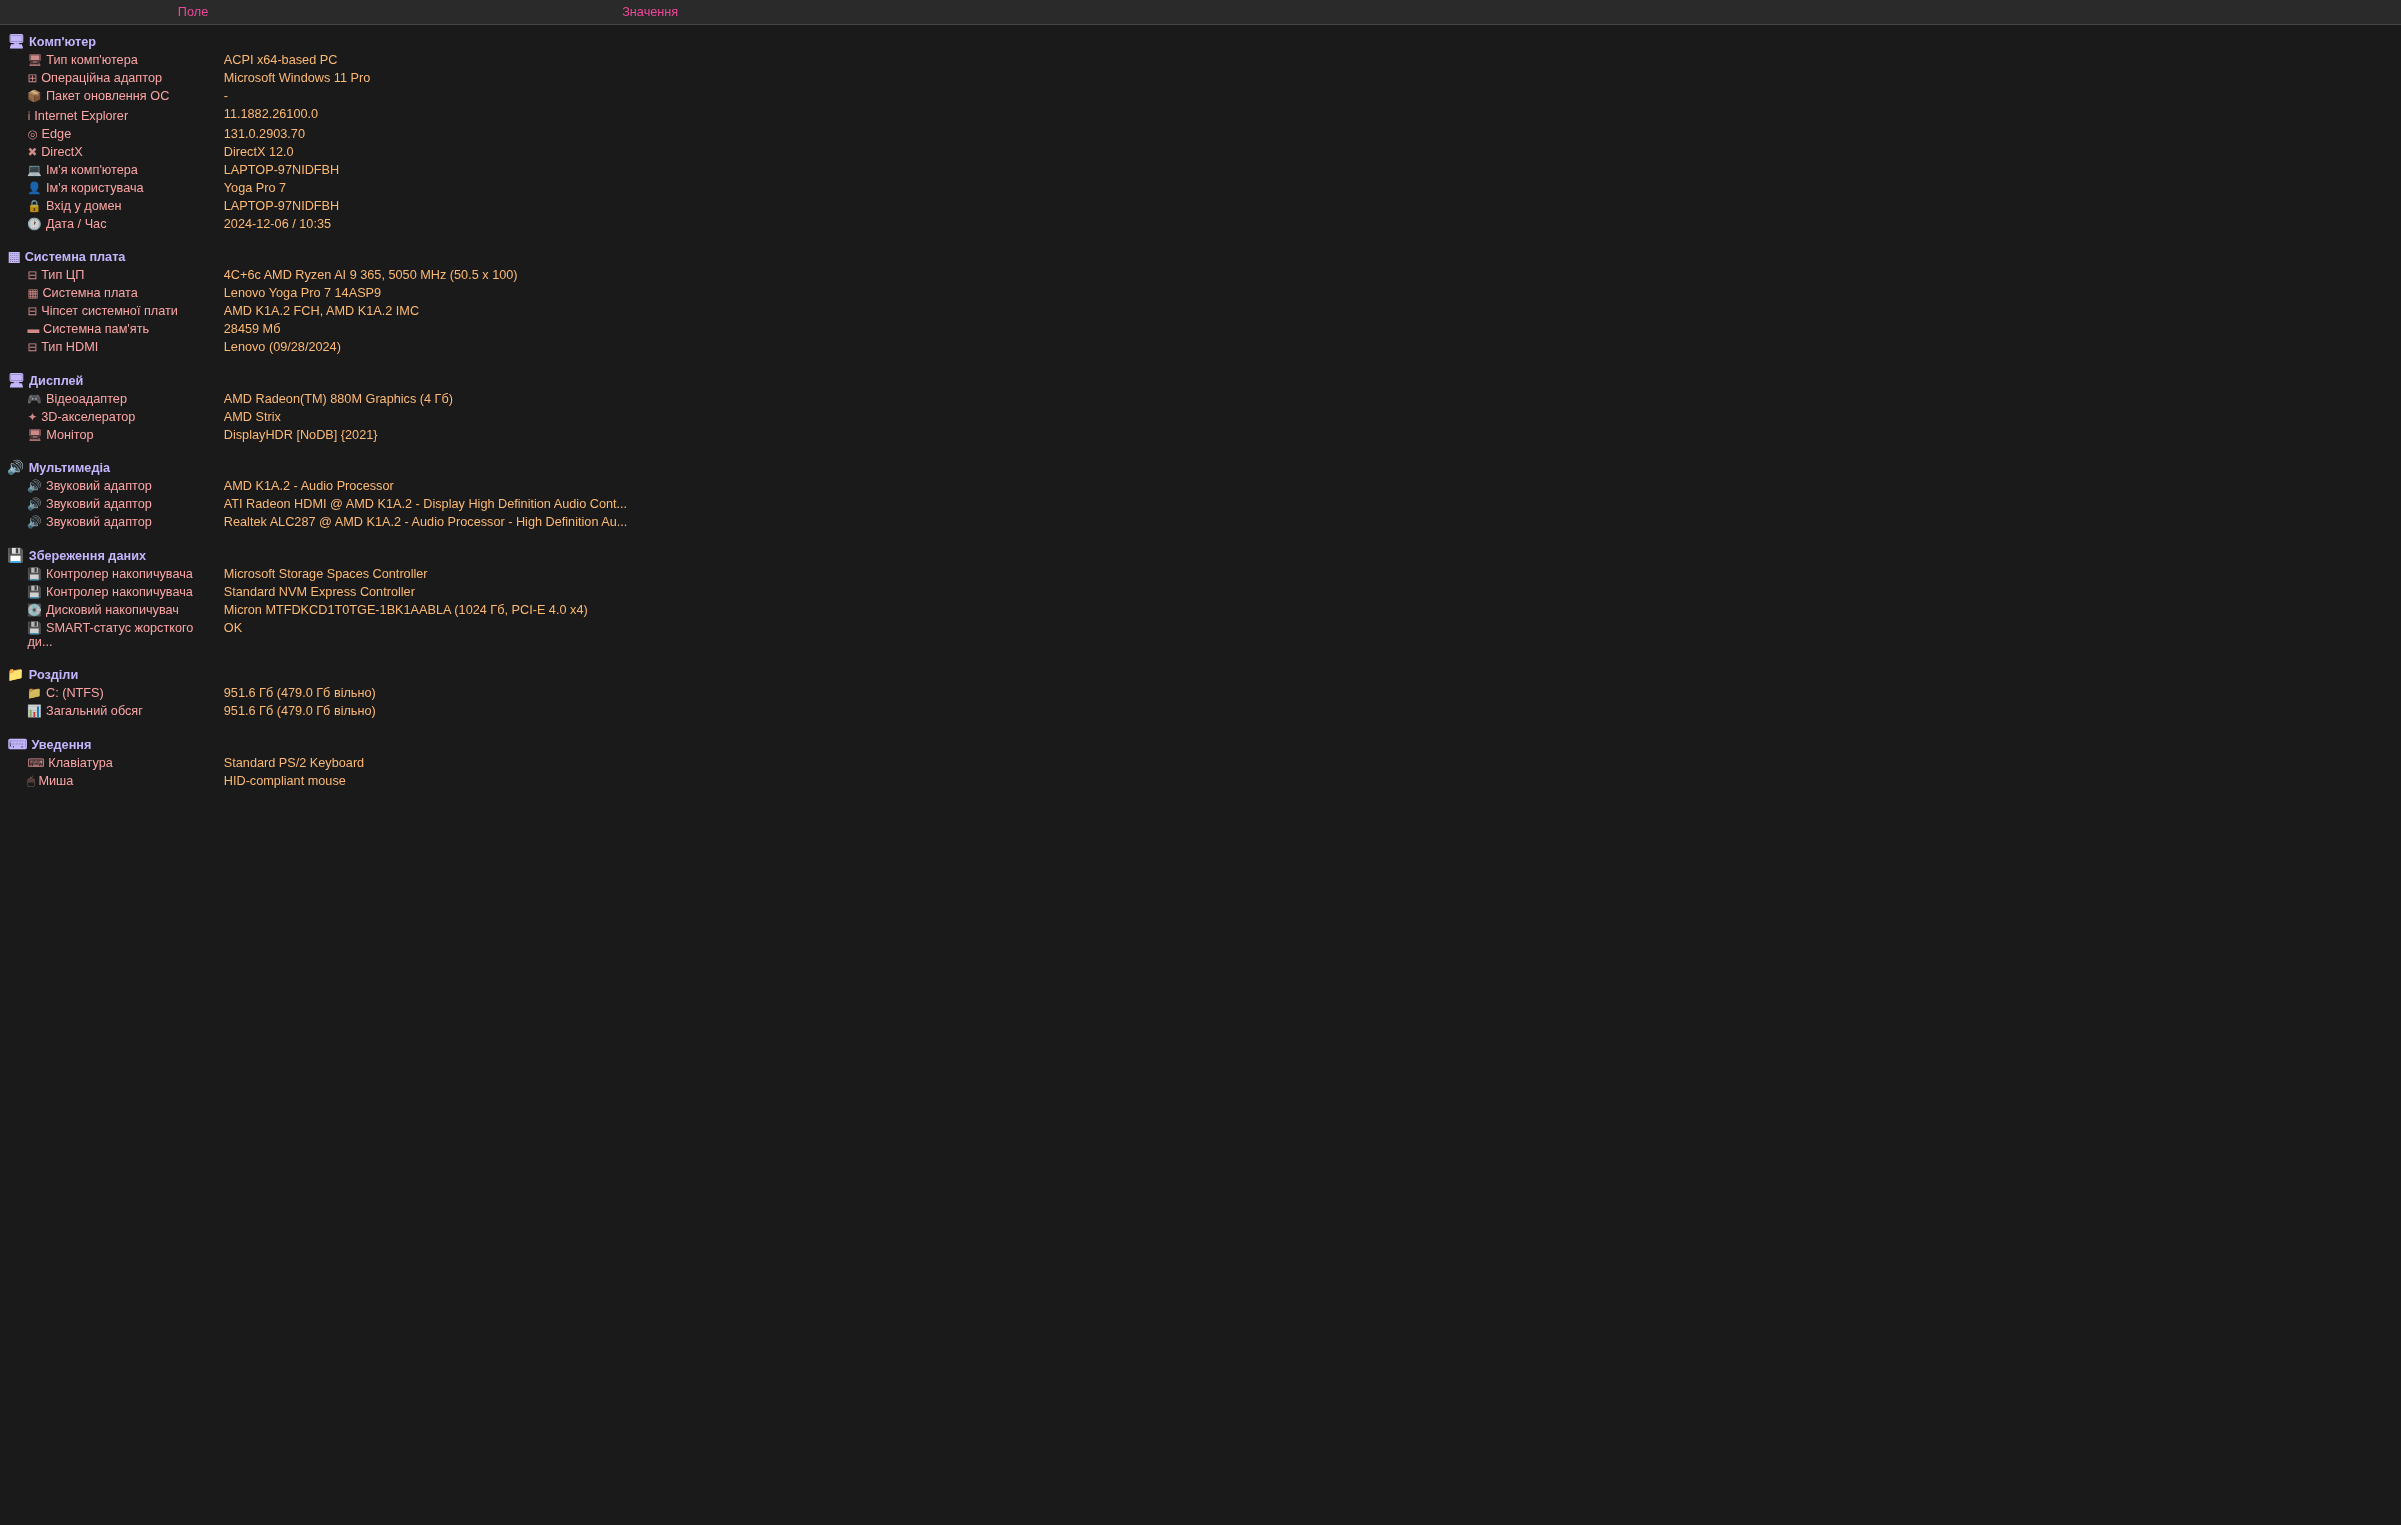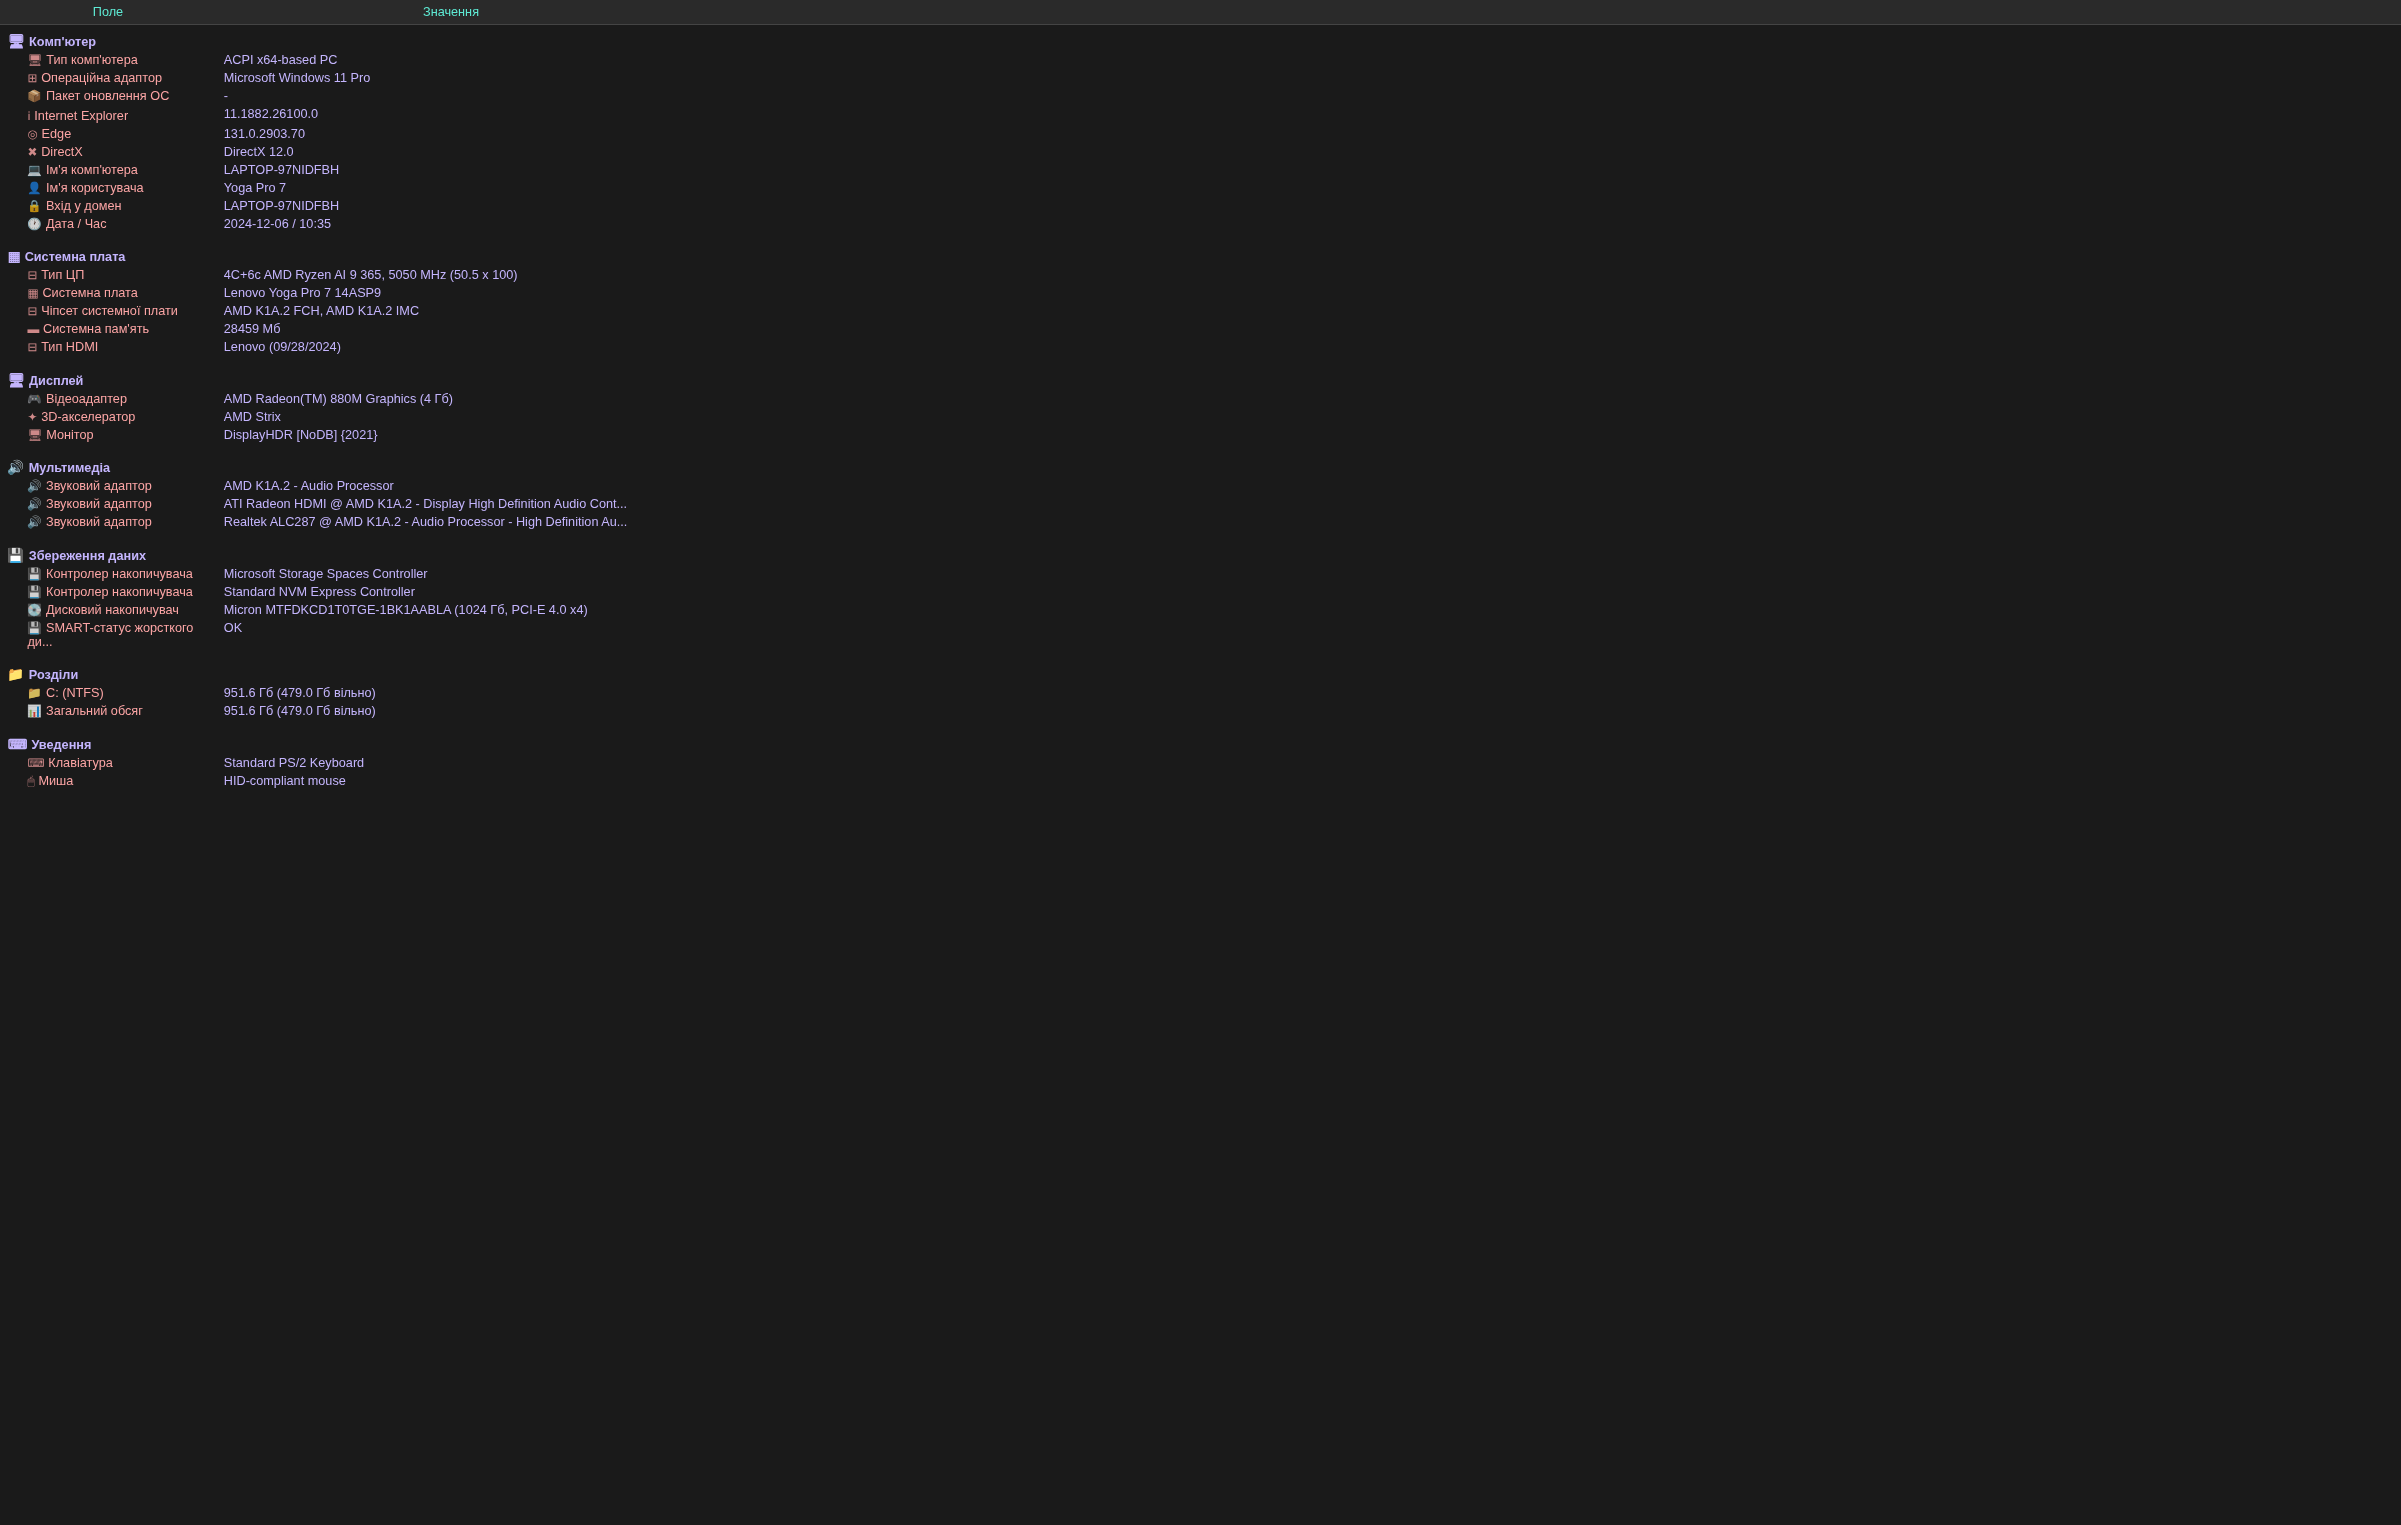--- a/index.html
+++ b/index.html
@@ -12,22 +12,22 @@
     }
     .table-container {
       width: 100%;
     }
     table {
       width: 100%;
       border-collapse: collapse;
     }
     thead tr th {
       background-color: #2a2a2a;
-      color: #5eead4;
-      text-align: center;
+      color: #ec4899;
+      text-align: right;
       padding: 4.9px 7.8px;
       font-weight: normal;
       border-bottom: 1px solid #444;
     }
     thead tr th:first-child {
       width: 216px;
     }
     thead tr th:nth-child(2) {
       width: 470px;
     }
@@ -38,21 +38,21 @@
     }
     .data-row td {
       padding: 2px 7.8px;
       vertical-align: top;
     }
     .data-row td:first-child {
       color: #fca5a5;
       padding-left: 27.4px;
     }
     .data-row td:nth-child(2) {
-      color: #c4b5fd;
+      color: #fdba74;
     }
     .link-value {
       color: #4db8ff;
     }
     
     .divider-row td {
       padding: 3.9px 0;
     }
   </style>
 </head>

